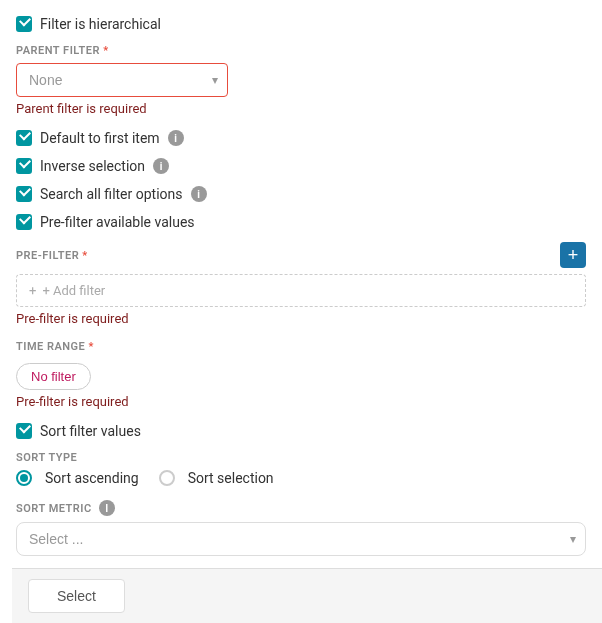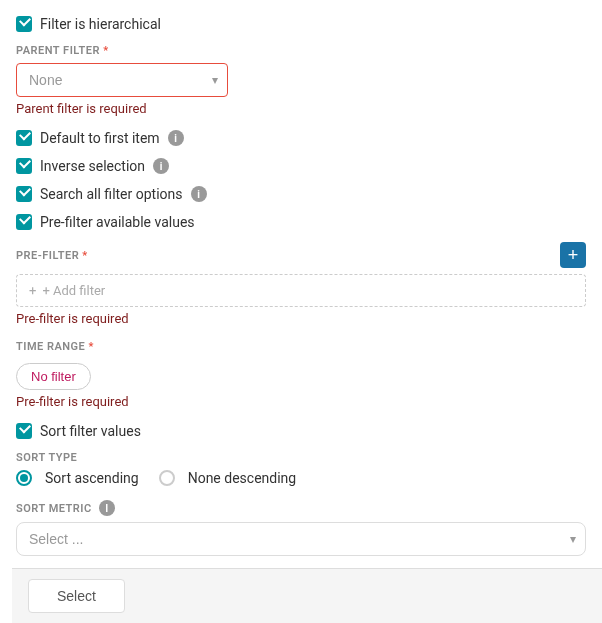--- a/index.html
+++ b/index.html
@@ -362,21 +362,21 @@
   </div>
 
   <div class="field-label">SORT TYPE</div>
   <div class="sort-type-row">
     <label class="radio-option">
       <input type="radio" class="checked" style="">
       <span>Sort ascending</span>
     </label>
     <label class="radio-option">
       <input type="radio" style="">
-      <span>None descending</span>
+      <span>Sort selection</span>
     </label>
   </div>
 
   <div class="sort-metric-section">
     <div class="field-label">
       <span>SORT METRIC</span>
       <span class="info-icon" style="margin-left:4px;">i</span>
     </div>
     <div class="select-metric-wrapper">
       <select class="select-metric-input">

